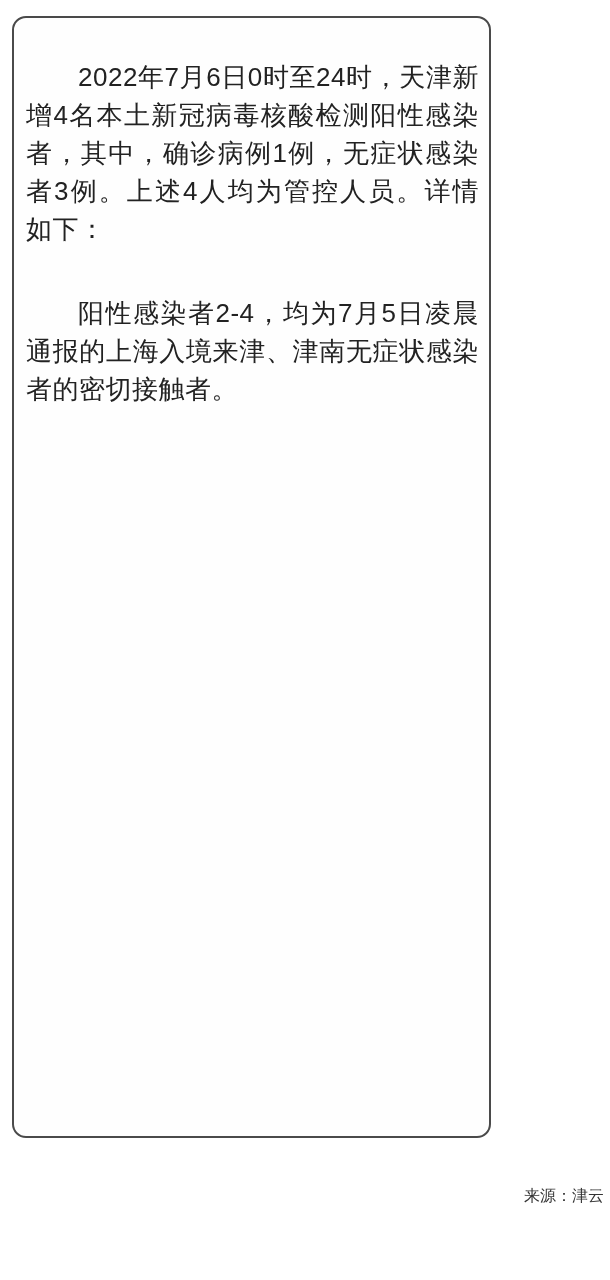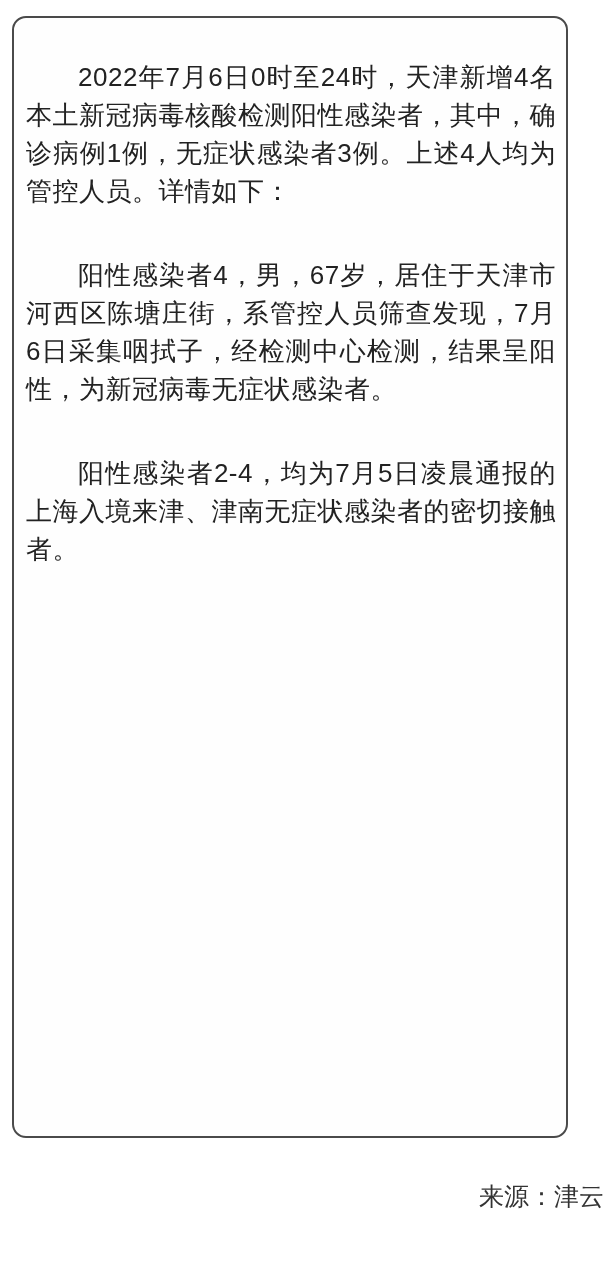--- a/index.html
+++ b/index.html
@@ -19,21 +19,21 @@
     position: relative;
     width: 610px;
     height: 1280px;
     background: #ffffff;
   }
   .card {
     box-sizing: border-box;
     position: absolute;
     left: 12px;
     top: 16px;
-    width: 556px;
+    width: 479px;
     min-height: 1122px;
     background: #fefefe;
     border: 2px solid #4a4a4a;
     border-radius: 14px;
     padding: 40px 10px 14px 12px;
   }
   .card p {
     margin: 0 0 46px 0;
     font-size: 26px;
     line-height: 38px;
@@ -43,29 +43,28 @@
     letter-spacing: 0.5px;
     word-break: break-all;
   }
   .card p:last-child {
     margin-bottom: 16px;
   }
   .source {
     position: absolute;
     right: 6px;
     top: 1182px;
-    font-size: 25px;
+    font-size: 16px;
     line-height: 28px;
     color: #333333;
     text-align: right;
   }
 </style>
 </head>
 <body>
 
 <div class="page">
   <div class="card">
     <p>2022年7月6日0时至24时，天津新增4名本土新冠病毒核酸检测阳性感染者，其中，确诊病例1例，无症状感染者3例。上述4人均为管控人员。详情如下：</p>
-    <p>阳性感染者4，男，67岁，居住于天津市河西区陈塘庄街，系管控人员筛查发现，7月6日采集咽拭子，经检测中心检测，结果呈阳性，为新冠病毒无症状感染者。</p>
     <p>阳性感染者2-4，均为7月5日凌晨通报的上海入境来津、津南无症状感染者的密切接触者。</p>
   </div>
   <div class="source">来源：津云</div>
 </div>
 
 </body></html>

